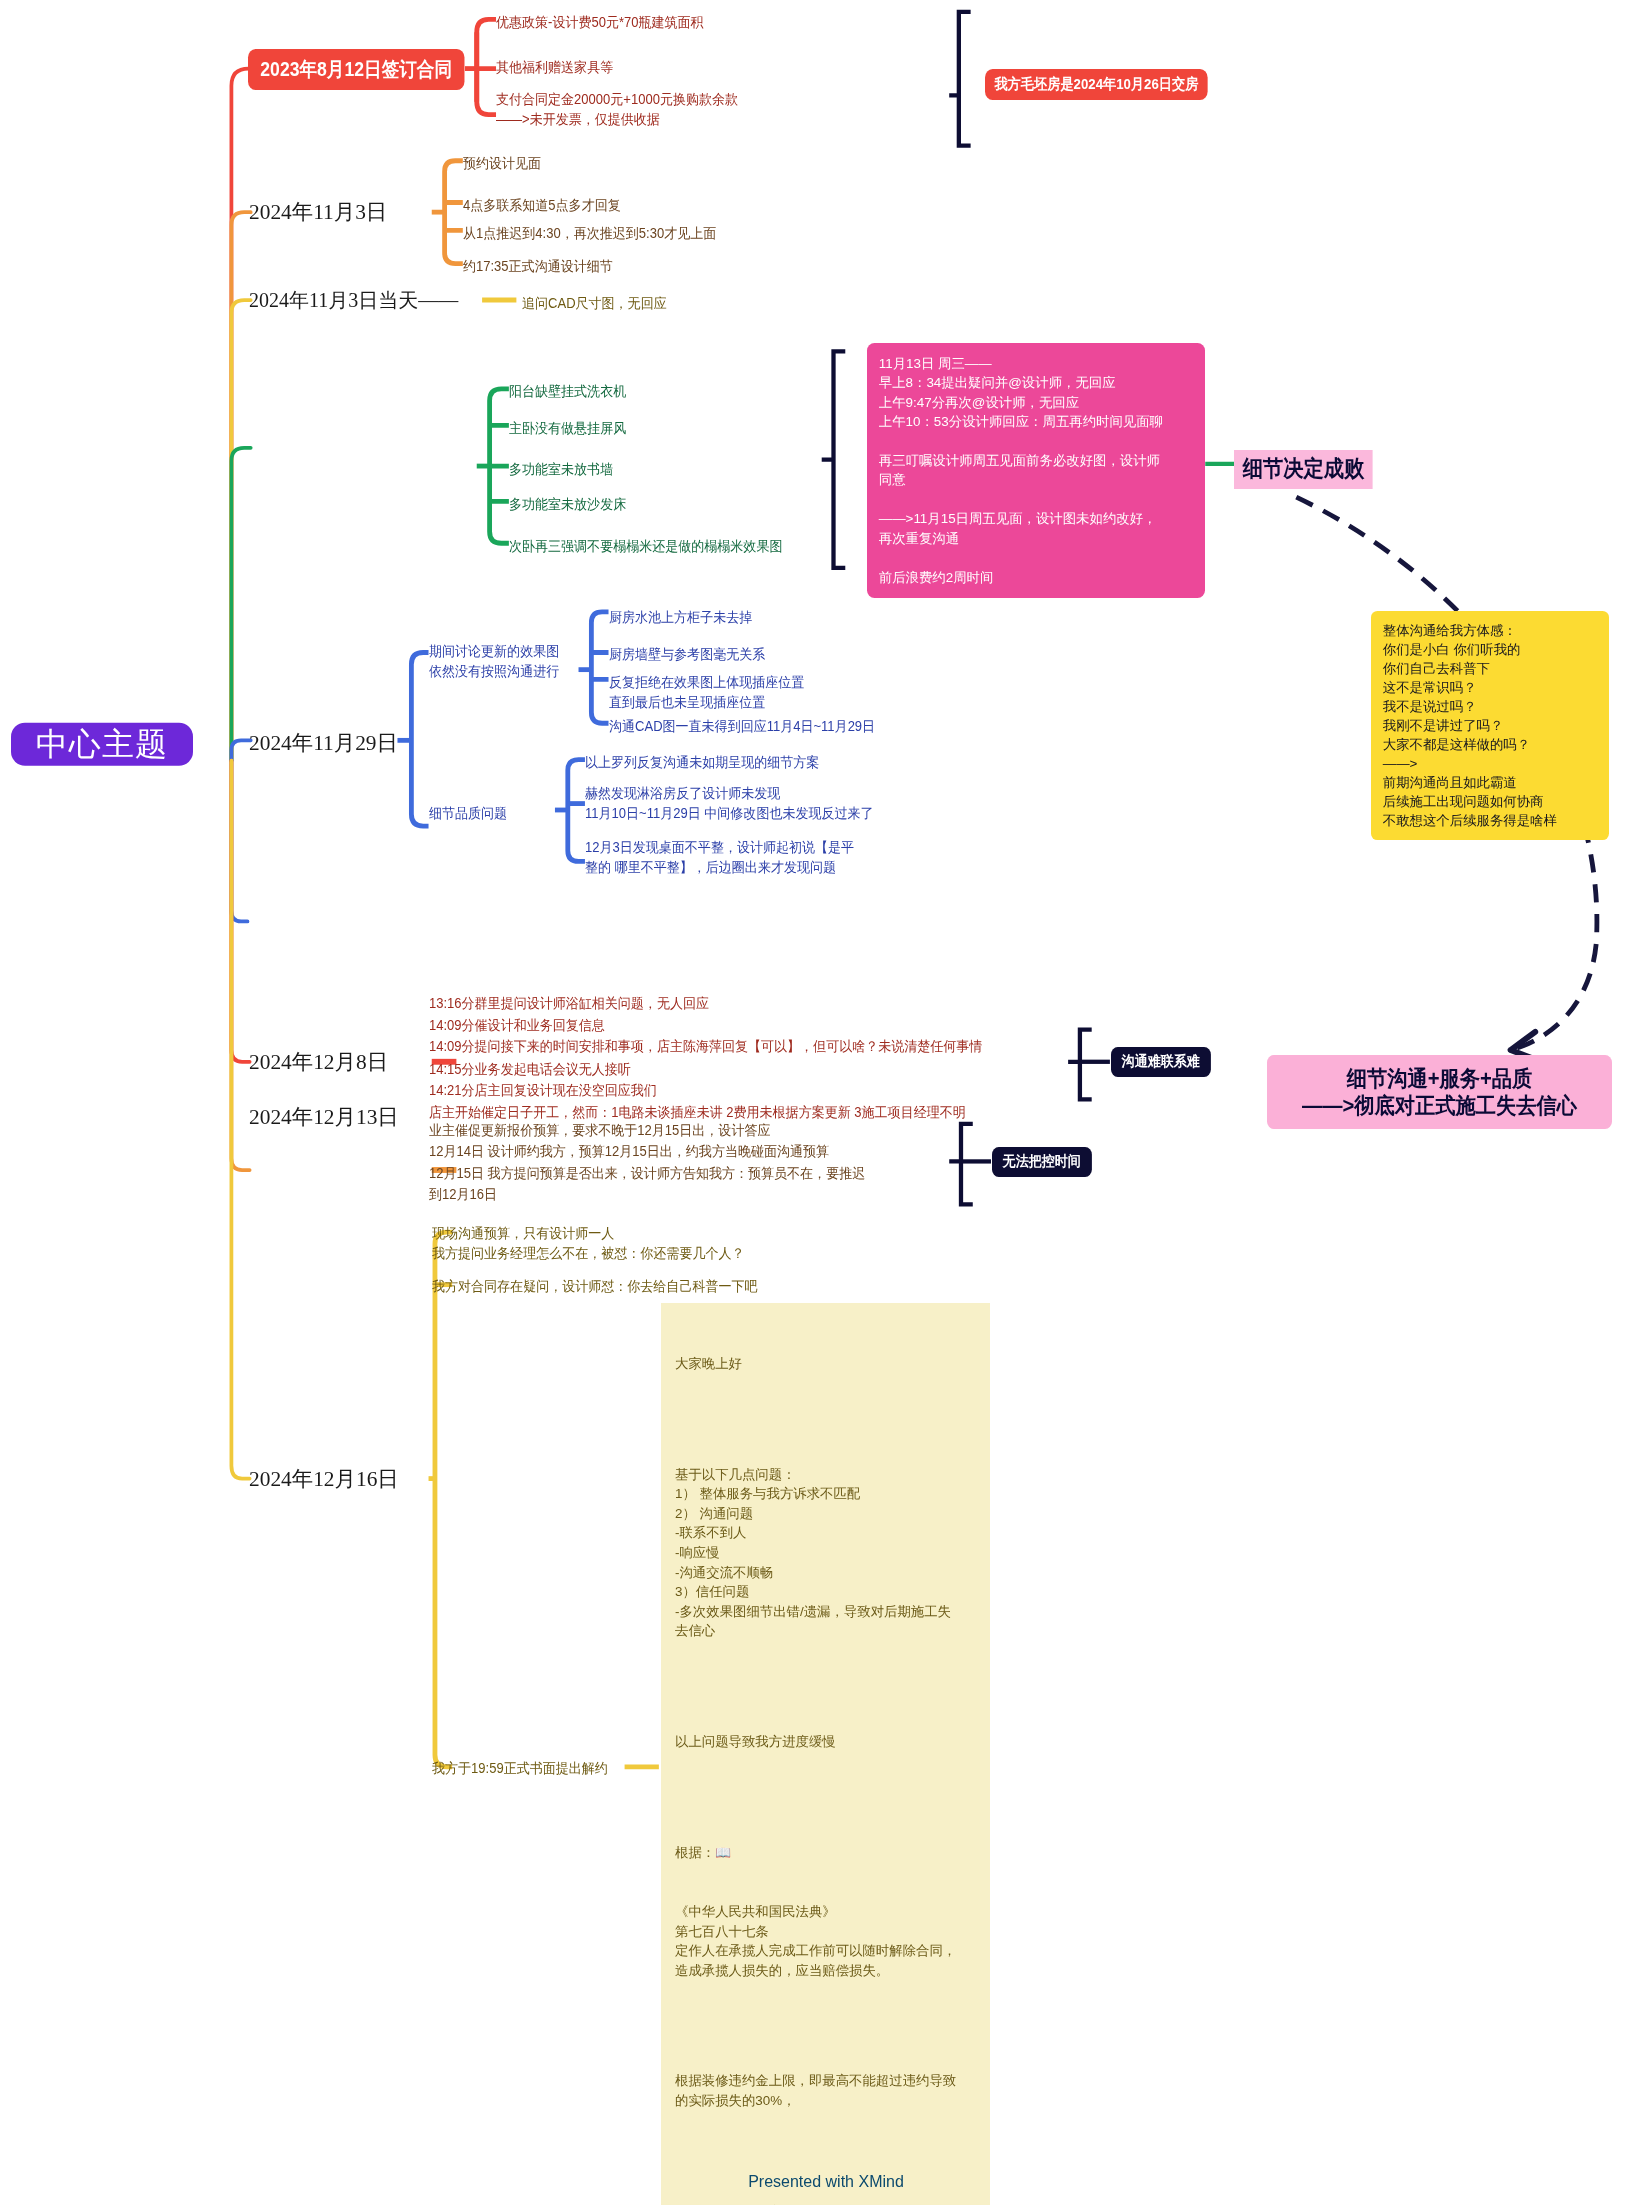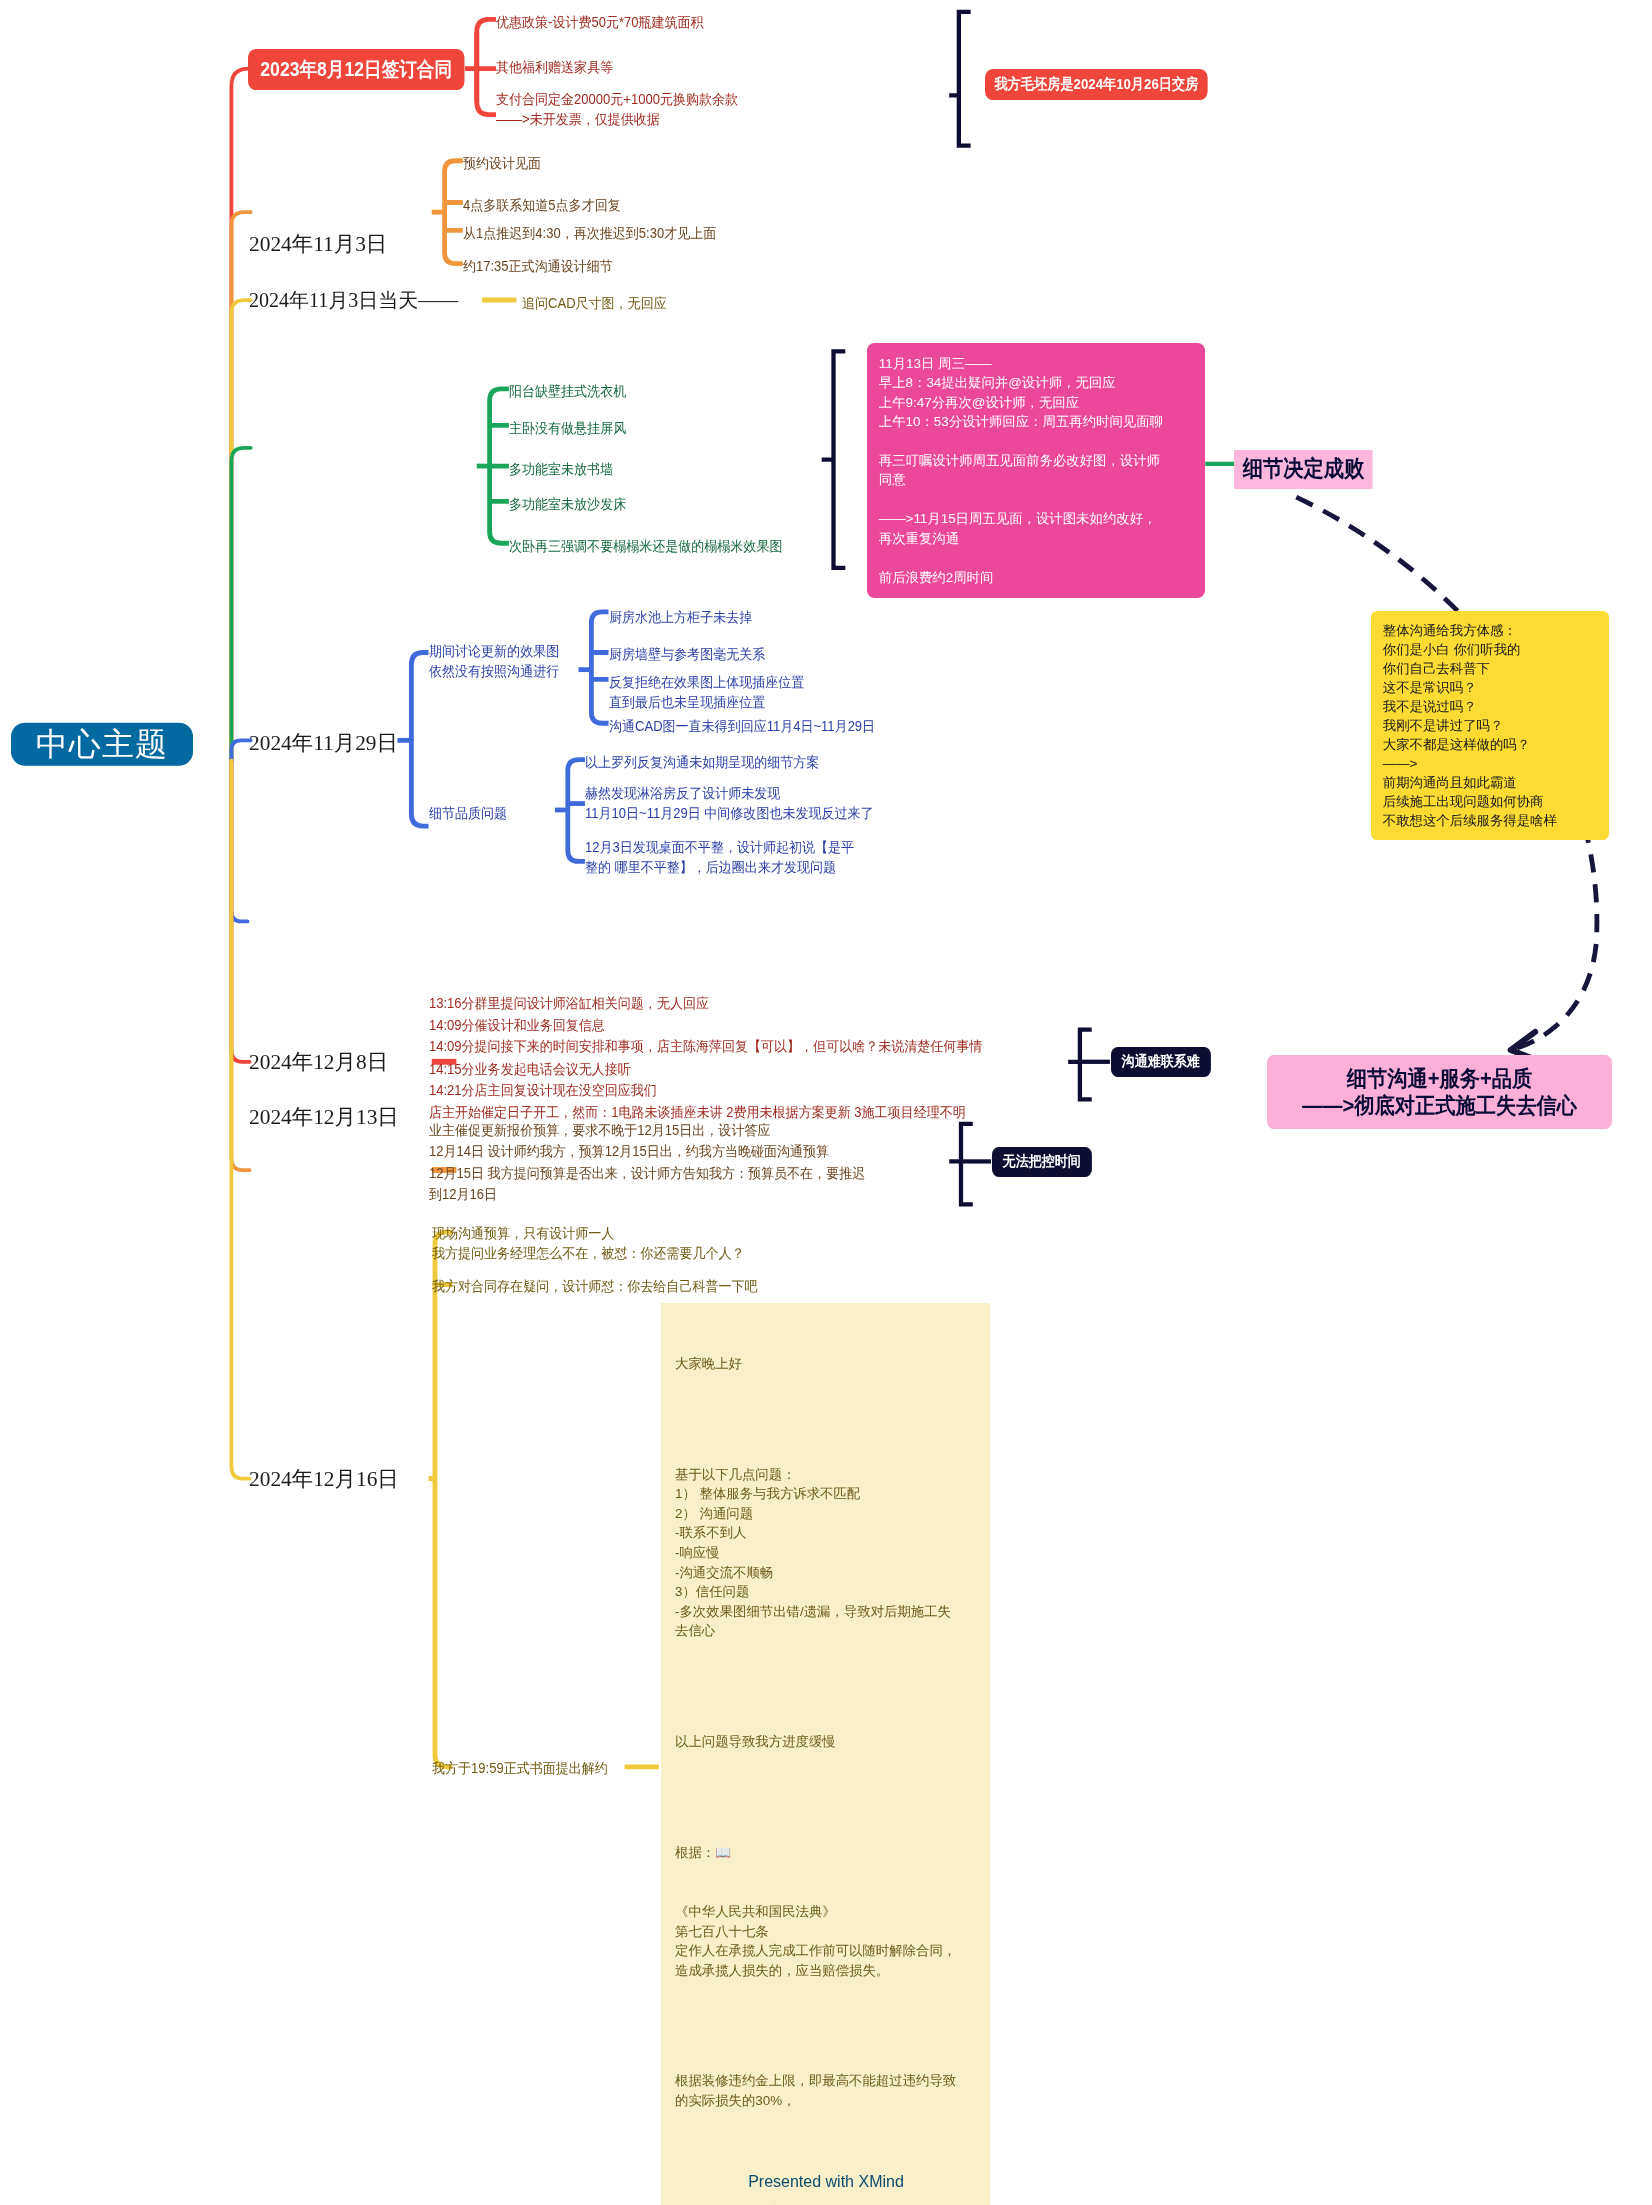--- a/index.html
+++ b/index.html
@@ -22,21 +22,21 @@
     pointer-events: none;
   }
   .node {
     position: absolute;
     white-space: pre;
     line-height: 1.33;
   }
 
   
   .central {
-    background: #0369a1;
+    background: #6d28d9;
     color: #ffffff;
     border-radius: 14px;
     padding: 0 25px;
     font-size: 32px;
     font-weight: 400;
     letter-spacing: 1.1px;
     font-family: "Liberation Serif", "DejaVu Serif", serif;
   }
 
   
@@ -253,21 +253,21 @@
 
   <div class="node pill-red" style="left:248px; top:49px;">2023年8月12日签订合同</div>
 
   <div class="node leaf c-red" style="left:496px; top:11.8px;">优惠政策-设计费50元*70瓶建筑面积</div>
   <div class="node leaf c-red" style="left:496px; top:57px;">其他福利赠送家具等</div>
   <div class="node leaf c-red" style="left:496px; top:89px;">支付合同定金20000元+1000元换购款余款
 ——&gt;未开发票，仅提供收据</div>
 
   <div class="node pill-red" style="left:985px; top:69px; font-size:15px; padding:5.4px 10.7px;">我方毛坯房是2024年10月26日交房</div>
 
-  <div class="node main-label" style="left:249px; top:197px;margin-top:32px;">2024年11月3日</div>
+  <div class="node main-label" style="left:249px; top:197px;">2024年11月3日</div>
 
   <div class="node leaf c-orange" style="left:463px; top:153px;">预约设计见面</div>
   <div class="node leaf c-orange" style="left:463px; top:195px;">4点多联系知道5点多才回复</div>
   <div class="node leaf c-orange" style="left:463px; top:223px;">从1点推迟到4:30，再次推迟到5:30才见上面</div>
   <div class="node leaf c-orange" style="left:463px; top:256px;">约17:35正式沟通设计细节</div>
 
   <div class="node main-label small" style="left:249px; top:286px;">2024年11月3日当天——</div>
   <div class="node leaf c-yellow" style="left:522px; top:293px;">追问CAD尺寸图，无回应</div>
 
 

